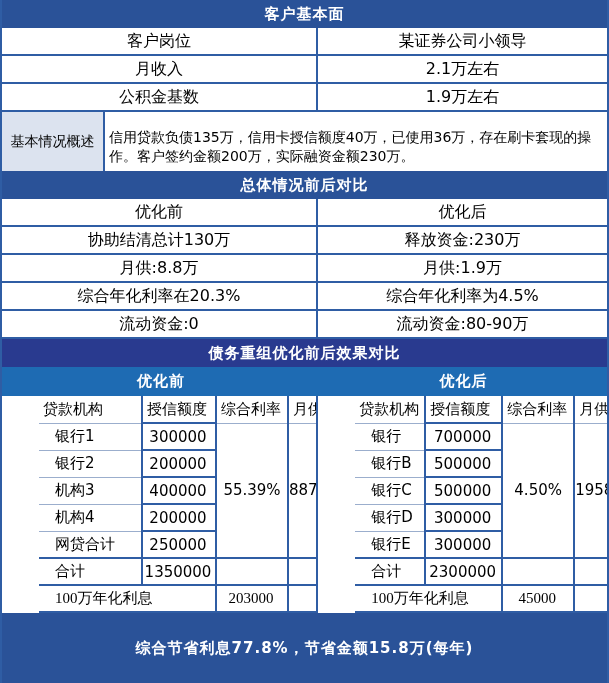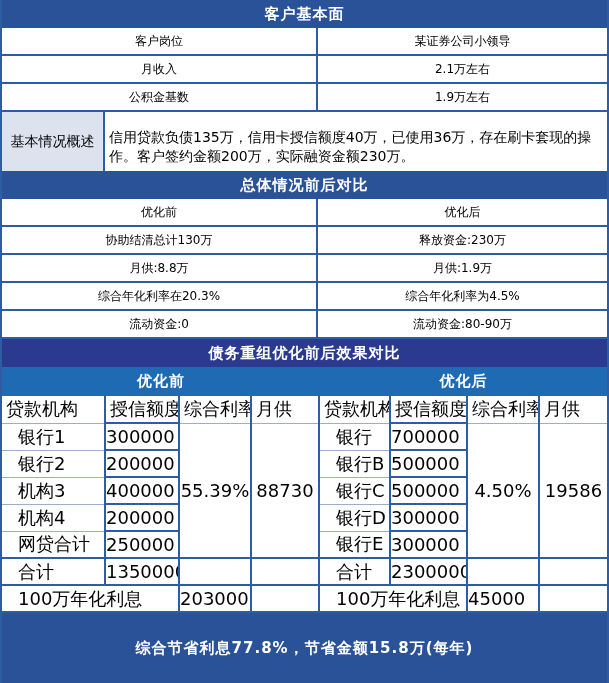--- a/index.html
+++ b/index.html
@@ -13,50 +13,50 @@
     border-left:2px solid var(--bd); border-right:2px solid var(--bd);
     display:flex; flex-direction:column; overflow:hidden;
   }
   .band{
     height:28px; flex:0 0 28px; background:var(--band); color:#fff;
     font-weight:bold; font-size:15px; display:flex; align-items:center; justify-content:center;
     letter-spacing:1px;
   }
   .band.dark{background:var(--dark);}
   .band.footer{flex:1 0 31px; height:auto;}
-  .row2{display:flex; flex:0 0 28px; height:28px; border-bottom:2px solid var(--bd); font-size:12px;}
+  .row2{display:flex; flex:0 0 28px; height:28px; border-bottom:2px solid var(--bd); font-size:16px;}
   .row2 .cl{width:316px; border-right:2px solid var(--bd); display:flex; align-items:center; justify-content:center;}
   .row2 .cr{flex:1; display:flex; align-items:center; justify-content:center;}
   .ovrow{display:flex; flex:0 0 59px; height:59px; font-size:14px;}
   .ovrow .ovl{width:103px; background:var(--labelbg); border-right:2px solid var(--bd);
     display:flex; align-items:center; justify-content:center; flex:0 0 103px;}
   .ovrow .ovt{flex:1; padding:16px 4px; line-height:19px; text-align:left;}
   .subhead{display:flex; flex:0 0 29px; height:29px; background:var(--sub); color:#fff; font-weight:bold; font-size:15px;}
   .subhead div{display:flex; align-items:center; justify-content:center; letter-spacing:1px;}
   .subhead .sh-l{width:318px;}
   .subhead .sh-r{flex:1;}
   .tables{display:flex; flex:0 0 auto;}
-  table.t{border-collapse:collapse; table-layout:fixed; font-size:18px;}
+  table.t{border-collapse:collapse; table-layout:fixed; font-size:15px;margin-left:37px;}
   table.tl{width:318px;}
   table.tr2{width:287px;}
   .t td{
     height:27px; border:1px solid var(--bdl);
     border-left:2px solid var(--bd); border-right:2px solid var(--bd);
     overflow:hidden; white-space:nowrap;
   }
   .t tr:first-child td{border-top:none;}
   .t td:first-child{border-left:none;}
   .t td:last-child{border-right:none;}
   table.tl td:last-child{border-right:2px solid var(--bd);}
   .t .thead td{text-align:left; padding-left:4px;}
   .t td.org{text-align:left; padding-left:16px;}
-  .t td.amt{text-align:left; padding-right:2px; border-top:2px solid var(--bd); border-bottom:2px solid var(--bd);}
+  .t td.amt{text-align:center; padding-right:2px; border-top:2px solid var(--bd); border-bottom:2px solid var(--bd);}
   .t td.mid{text-align:center;}
   .t tr.trow td{border-top:2px solid var(--bd);}
-  .t tr.irow td{border-top:2px solid var(--bd); border-bottom:2px solid var(--bd);}
+  .t tr.irow td{border-top:2px solid var(--bd); border-bottom:2px solid var(--bd);font-family:Liberation Serif, serif;}
 </style>
 </head>
 <body>
 
 <div class="sheet">
 
   <div class="band">客户基本面</div>
 
   <div class="row2">
     <div class="cl">客户岗位</div>

